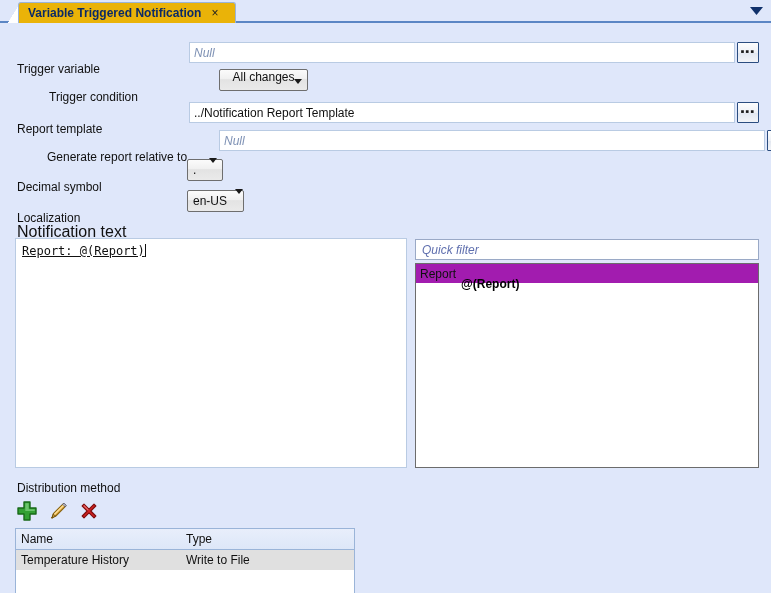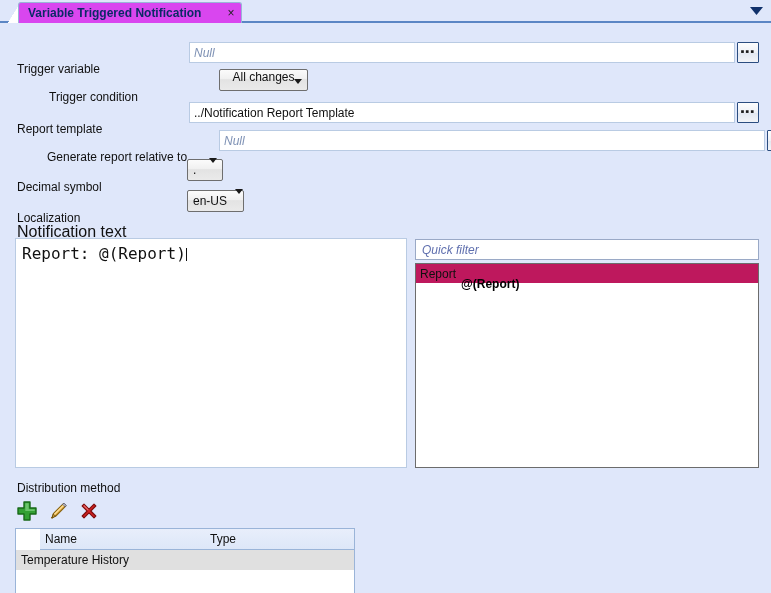--- a/index.html
+++ b/index.html
@@ -23,30 +23,29 @@
     left: 0; top: 0;
     width: 771px; height: 23px;
     background: #dfe7fa;
     border-bottom: 2px solid #5b86c4;
     box-sizing: border-box;
   }
   .tab {
     position: absolute;
     left: 18px; top: 2px;
     height: 21px;
-    background: #d946ef;
+    background: #eab308;
     border: 1px solid #9ab4d8;
     border-bottom: none;
     border-top-left-radius: 3px;
     border-top-right-radius: 3px;
     display: flex;
     align-items: center;
-    padding: 0 7px 0 9px;
-    box-sizing: border-box;
-    gap: 16px;
+    padding: 0 17px 0 9px;
+    box-sizing: border-box;
   }
   .tab-skew {
     position: absolute;
     left: 8px; top: 4px;
     width: 12px; height: 19px;
     background: linear-gradient(to bottom right, transparent 0%, transparent 48%, #ffffff 49%);
     border-left: 0;
   }
   .tab-skew:after {
     content: "";
@@ -177,24 +176,25 @@
   }
   .notif-area {
     position: absolute;
     left: 15px; top: 215px;
     width: 392px; height: 230px;
     background: #ffffff;
     border: 1px solid #b9cbe3;
     box-sizing: border-box;
     padding: 5px 6px;
     font-family: "DejaVu Sans Mono", "Liberation Mono", monospace;
-    font-size: 16px;
+    font-size: 12px;
     color: #101010;
     overflow: hidden;
     white-space: pre;
+    text-decoration: underline;
   }
   .caret {
     display: inline-block;
     width: 1px;
     height: 13px;
     background: #101010;
     vertical-align: -2px;
   }
 
   
@@ -218,21 +218,21 @@
     position: absolute;
     left: 415px; top: 240px;
     width: 344px; height: 205px;
     background: #ffffff;
     border: 1px solid #6c6c6c;
     box-sizing: border-box;
     overflow: hidden;
   }
   .list-row {
     height: 19px;
-    background: #be185d;
+    background: #a21caf;
     display: flex;
     align-items: center;
     padding: 0 4px;
     font-size: 12px;
     cursor: pointer;
   }
   .list-row .n1 { color: #101010; }
   .list-row .n2 { color: #000000; font-weight: bold; margin-left: 5px; margin-top: 20px; }
 
   
@@ -264,21 +264,20 @@
     box-sizing: border-box;
   }
   .dist-head {
     display: flex;
     height: 20px;
     background: linear-gradient(to bottom, #e8eefb 0%, #dde7f8 100%);
     border-bottom: 1px solid #9ab4d8;
     align-items: center;
     font-size: 12px;
     color: #101010;
-    margin-left: 24px;
   }
   .dist-row {
     display: flex;
     height: 20px;
     align-items: center;
     background: #e0e0e0;
     font-size: 12px;
     color: #101010;
     cursor: pointer;
   }
@@ -390,16 +389,17 @@
     </svg>
   </div>
 
   <div class="dist-table">
     <div class="dist-head">
       <span class="c-name">Name</span>
       <span class="c-type">Type</span>
     </div>
     <div class="dist-row">
       <span class="c-name">Temperature History</span>
+      <span class="c-type">Write to File</span>
     </div>
   </div>
 
 </div>
 
 </body></html>

